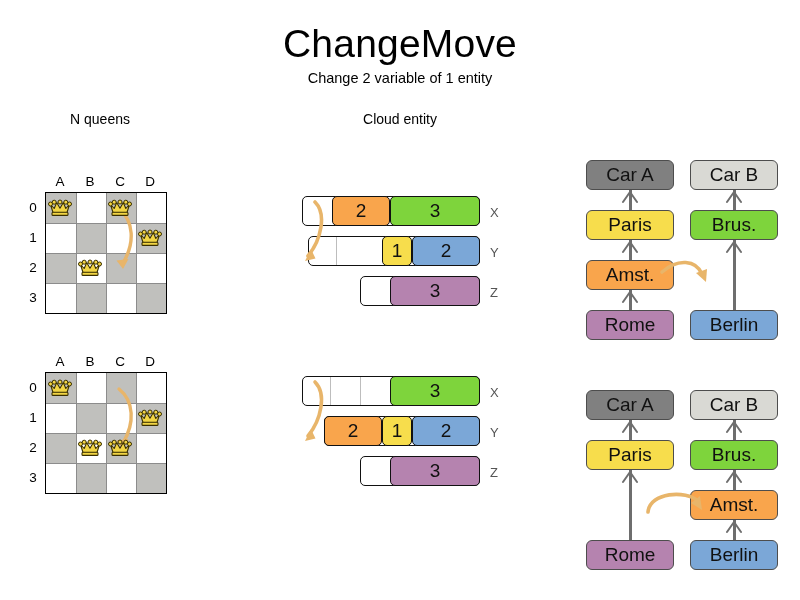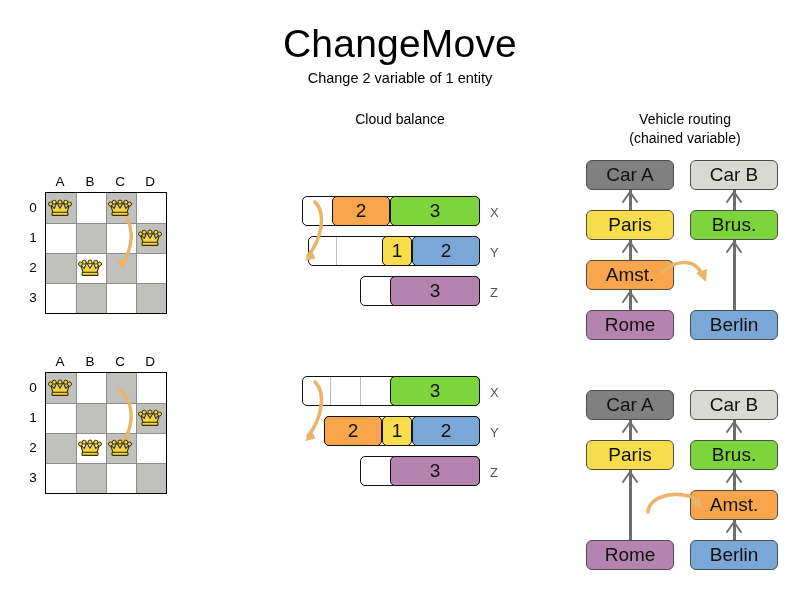--- a/index.html
+++ b/index.html
@@ -87,25 +87,22 @@
   .move-arrow{position:absolute;pointer-events:none;}
 </style>
 </head>
 <body>
 
 <div class="stage">
 
   <div id="main-title">ChangeMove</div>
   <div id="main-subtitle">Change 2 variable of 1 entity</div>
 
-  <div class="col-head" id="head-cloud">Cloud balance</div>
-  <div class="col-head" id="head-vrp">
-    <div>Vehicle routing</div>
-    <div>(chained variable)</div>
-  </div>
+  <div class="col-head" id="head-nqueens">N queens</div>
+  <div class="col-head" id="head-cloud">Cloud entity</div>
 
   <div class="board-wrap" id="nq-before" style="left:30px;top:178px;width:160px;height:150px;">
       <div class="file-label" style="left: 15px;">A</div>
       <div class="file-label" style="left: 45px;">B</div>
       <div class="file-label" style="left: 75px;">C</div>
       <div class="file-label" style="left: 105px;">D</div>
       <div class="rank-label" style="top: 22px;">0</div>
       <div class="rank-label" style="top: 52px;">1</div>
       <div class="rank-label" style="top: 82px;">2</div>
       <div class="rank-label" style="top: 112px;">3</div>

